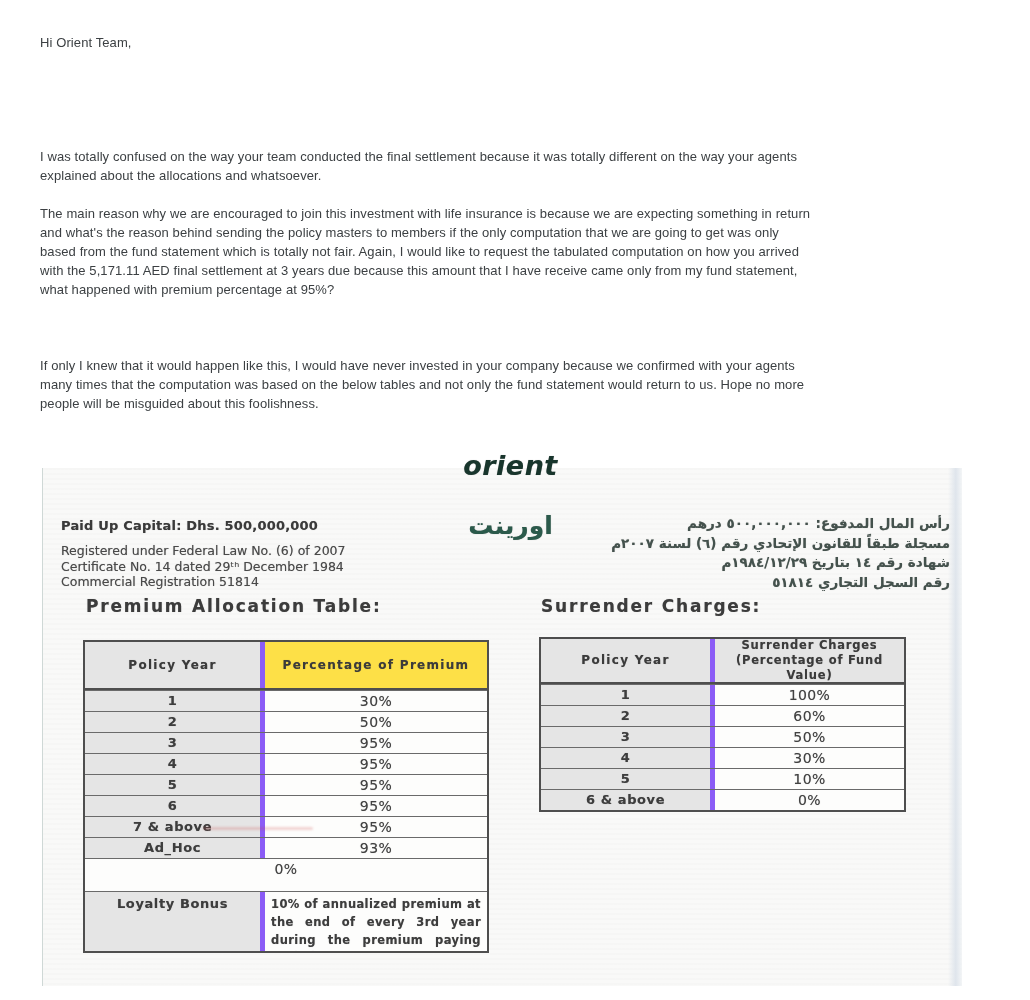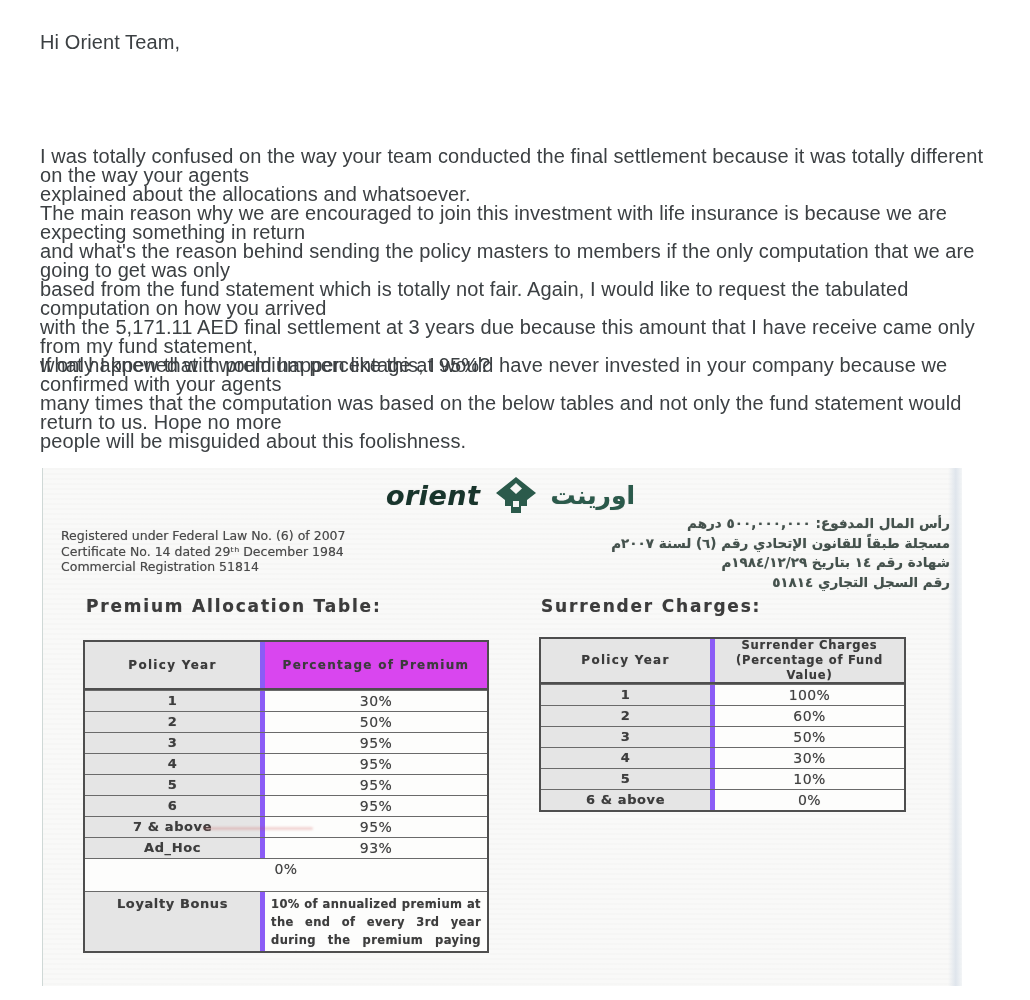--- a/index.html
+++ b/index.html
@@ -5,21 +5,21 @@
   * { margin:0; padding:0; box-sizing:border-box; }
   html,body { width:1030px; height:1000px; background:#ffffff; overflow:hidden; }
   body { font-family:"Liberation Sans", sans-serif; position:relative; }
 
   .abs { position:absolute; }
   .pre { white-space:pre-line; }
 
   
   .email-text {
     left:40px; width:950px;
-    font-size:20px; line-height:19px; color:#3c4043;
+    font-size:13px; line-height:19px; color:#3c4043;
     letter-spacing:0.1px;
   }
   .greeting   { top:33px; }
   .para-1     { top:147px; }
   .para-2     { top:204px; }
   .para-3     { top:356px; }
 
   
   .scan {
     left:42px; top:468px; width:920px; height:518px;
@@ -39,20 +39,21 @@
   .scan-artifact-red {
     left:160px; top:359px; width:110px; height:3px;
     background:rgba(205,70,70,0.22); filter:blur(1px); border-radius:2px;
   }
 
   
   .logo-row {
     top:8px; left:0; width:100%; height:38px;
     display:flex; align-items:center; justify-content:center; gap:15px;
     transform:translateX(8px);
+    flex-direction:column;
   }
   .logo-en {
     font-size:27px; font-weight:bold; font-style:italic;
     color:#18352c; letter-spacing:0.5px;
   }
   .logo-ar {
     font-size:25px; font-weight:bold; color:#2b5a4b; direction:rtl;
   }
   .logo-icon { width:40px; height:36px; }
 
@@ -75,21 +76,21 @@
   .stable-box { border:2px solid #4e4e4e; background:#fdfdfc; }
   .trow { display:flex; border-top:1px solid #6a6a6a; }
   .trow:first-child { border-top:none; }
   .trow.head { border-bottom:2px solid #4e4e4e; }
   .cell {
     display:flex; align-items:center; justify-content:center;
     text-align:center; overflow:hidden;
   }
   .cell.c1 { border-right:5px solid #8b5cf6; }
   .shaded { background:#e5e5e5; }
-  .lightc { background:#d946ef; }
+  .lightc { background:#fde047; }
 
   .hcell { font-weight:bold; font-size:12px; letter-spacing:1.3px; color:#3b3b3b; line-height:15px; }
   .ycell { font-weight:bold; font-size:13px; letter-spacing:0.6px; color:#3d3d3d; line-height:14px; }
   .vcell { font-size:14px; color:#424242; letter-spacing:0.4px; }
 
   
   .ptable { left:40px; top:172px; width:406px; }
   .ptable .c1 { width:180px; }
   .ptable .c2 { width:222px; flex:1; }
   .ptable .head { height:48px; align-items:stretch; }
@@ -134,20 +135,21 @@
       <span class="logo-en">orient</span>
       <svg class="logo-icon" viewBox="0 0 40 36">
         <polygon points="20,0 40,16 31,23 31,29 25,29 25,36 15,36 15,29 9,29 9,23 0,16" fill="#2b5a4b"></polygon>
         <polygon points="20,6 26,11.5 20,17 14,11.5" fill="#f6f6f4"></polygon>
         <rect x="17" y="24" width="6" height="6" fill="#f6f6f4"></rect>
       </svg>
       <span class="logo-ar">اورينت</span>
     </div>
 
     <div class="abs info-left">
+      <div class="paid-capital">Paid Up Capital: Dhs. 500,000,000</div>
       <div class="reg-lines pre">Registered under Federal Law No. (6) of 2007
 Certificate No. 14 dated 29ᵗʰ December 1984
 Commercial Registration 51814</div>
     </div>
 
     <div class="abs info-right pre" dir="rtl">رأس المال المدفوع: ٥٠٠,٠٠٠,٠٠٠ درهم
 مسجلة طبقاً للقانون الإتحادي رقم (٦) لسنة ٢٠٠٧م
 شهادة رقم ١٤ بتاريخ ١٩٨٤/١٢/٢٩م
 رقم السجل التجاري ٥١٨١٤</div>
 

